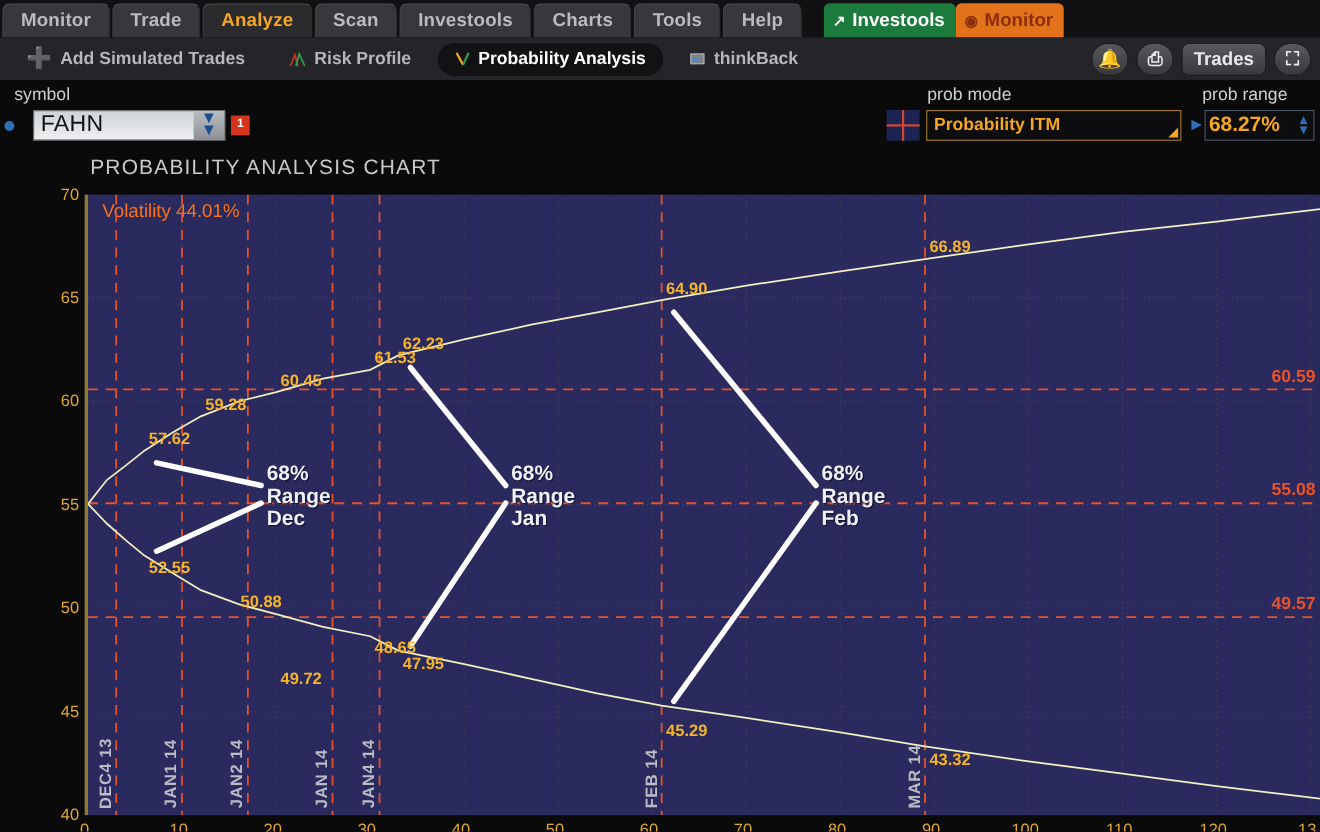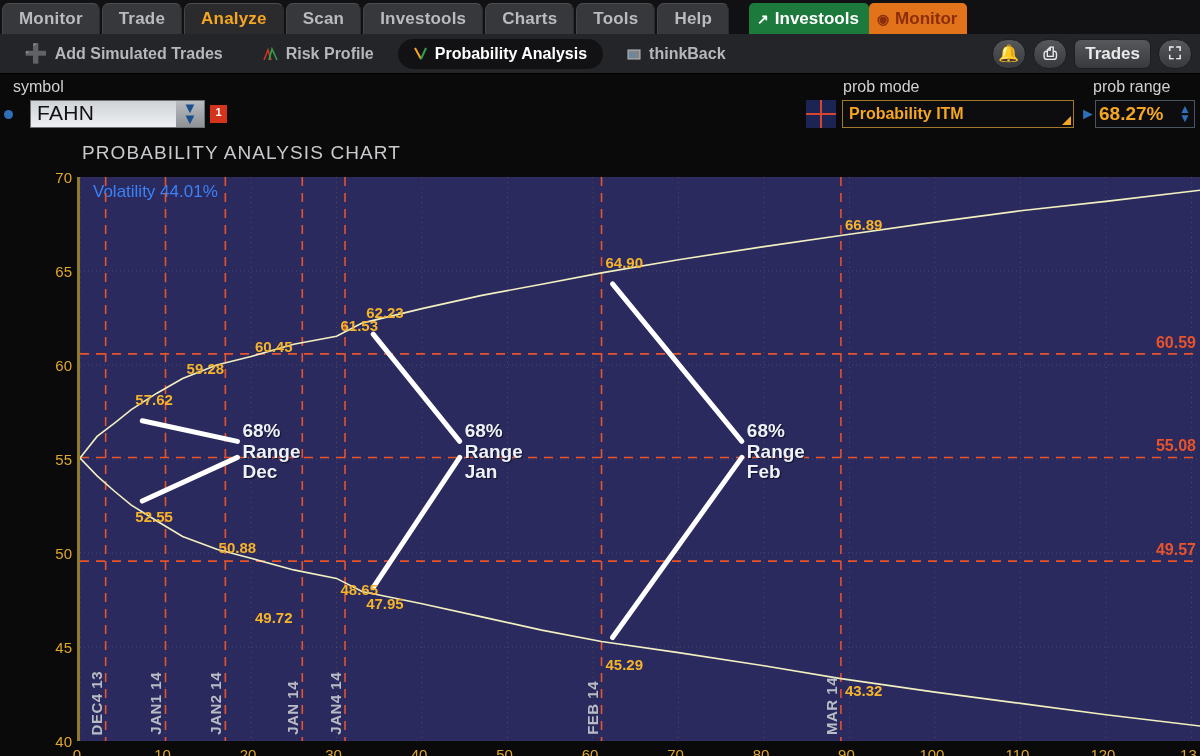--- a/index.html
+++ b/index.html
@@ -137,21 +137,21 @@
     position: absolute; right: 0; color: #e0a72e; font-size: 15px;
     transform: translateY(-50%); text-align: right;
   }
   .yaxis-labels { position: absolute; left: 0; top: 9px; width: 72px; height: 564px; }
   .xlab {
     position: absolute; top: 578px; color: #e0a72e; font-size: 15px;
     transform: translateX(-50%);
   }
   .vol {
     position: absolute; left: 13px; top: 5px;
-    color: #3b82f6; font-size: 17px;
+    color: #f97316; font-size: 17px;
   }
   .datelab {
     position: absolute; color: #b9bcc4; font-size: 15px; font-weight: bold;
     writing-mode: vertical-rl; transform: rotate(180deg);
     letter-spacing: 0.5px; white-space: nowrap;
   }
   .pricelab {
     position: absolute; color: #f5b42a; font-size: 15px; font-weight: bold;
     white-space: nowrap;
   }

